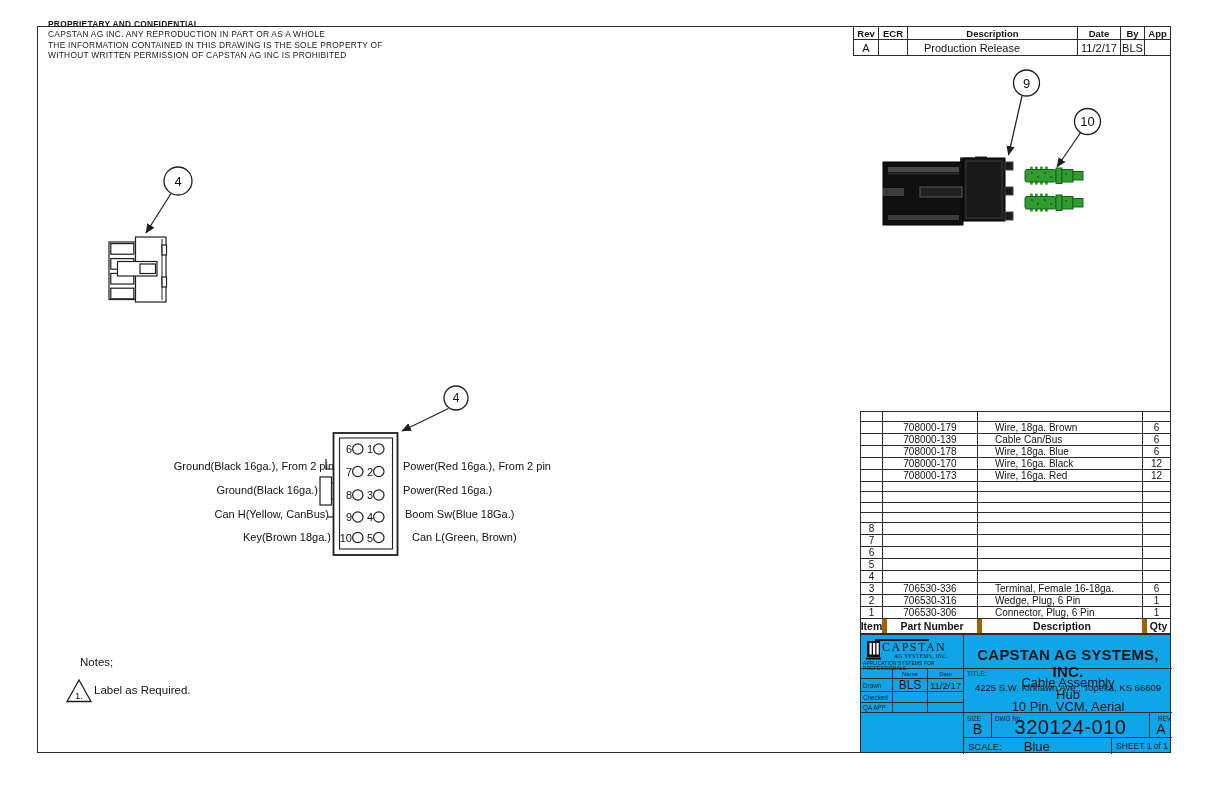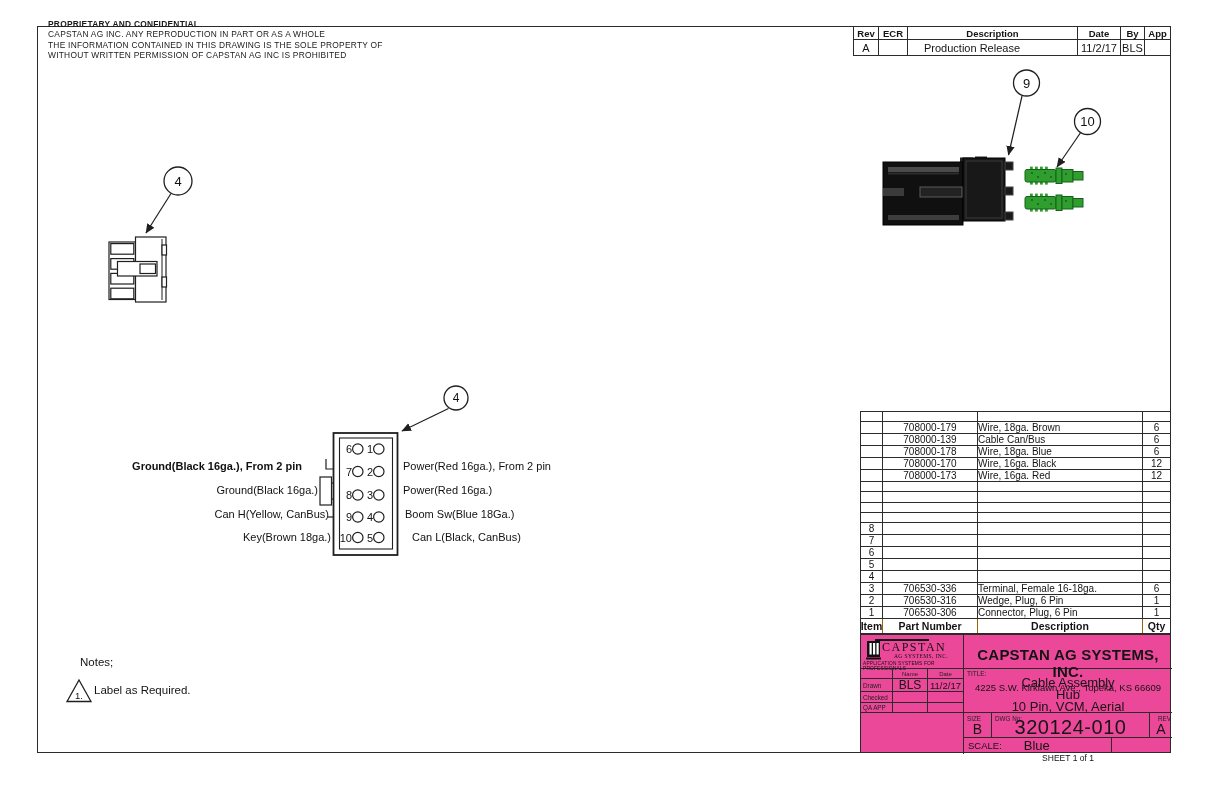--- a/index.html
+++ b/index.html
@@ -21,26 +21,26 @@
   
   .pin-label{position:absolute;font-size:11px;white-space:nowrap;color:#111;}
   
   #notes-title{position:absolute;left:80px;top:656px;font-size:11.5px;}
   #note1-text{position:absolute;left:94px;top:684px;font-size:11.5px;}
   
   #ptable{position:absolute;left:860px;top:411px;width:311px;height:223px;border:1.3px solid #2b2b2b;box-sizing:border-box;display:flex;flex-direction:column;background:#fff;}
   .pt-row{flex:1;display:grid;grid-template-columns:21px 95px 165px 1fr;border-bottom:1px solid #2b2b2b;box-sizing:border-box;}
   .pt-row>div{border-left:1px solid #2b2b2b;box-sizing:border-box;display:flex;align-items:center;justify-content:center;font-size:10px;overflow:hidden;white-space:nowrap;}
   .pt-row>div:first-child{border-left:none;}
-  .pt-row>div.c2{justify-content:flex-start;padding-left:0;}
+  .pt-row>div.c2{justify-content:flex-start;padding-left:17px;}
   .pt-header{height:14px;flex:none;display:grid;grid-template-columns:21px 95px 165px 1fr;box-sizing:border-box;}
-  .pt-header>div{border-left:1px solid #a16207;display:flex;align-items:center;justify-content:center;font-size:10.5px;font-weight:bold;}
+  .pt-header>div{border-left:5px solid #a16207;display:flex;align-items:center;justify-content:center;font-size:10.5px;font-weight:bold;}
   .pt-header>div:first-child{border-left:none;}
   
-  #tblock{position:absolute;left:860px;top:634px;width:311px;height:119px;border:1.3px solid #2b2b2b;box-sizing:border-box;background:#ec4899;}
+  #tblock{position:absolute;left:860px;top:634px;width:311px;height:119px;border:1.3px solid #2b2b2b;box-sizing:border-box;background:#0ea5e9;}
   #tblock .cell{position:absolute;box-sizing:border-box;}
   #tb-logo{left:0;top:0;width:102px;height:34px;border-bottom:1px solid #2b2b2b;}
   #tb-company{left:102px;top:0;width:209px;height:34px;border-left:1px solid #2b2b2b;border-bottom:1px solid #2b2b2b;text-align:center;}
   #tb-company .cname{font-weight:bold;font-size:15px;margin-top:11px;letter-spacing:.2px;}
   #tb-company .caddr{font-size:9.5px;margin-top:2px;}
   #tb-signoff{left:0;top:34px;width:102px;height:44px;border-bottom:1px solid #2b2b2b;display:grid;grid-template-columns:31px 35px 1fr;grid-template-rows:9px 13px 11px 1fr;}
   #tb-signoff>div{box-sizing:border-box;display:flex;align-items:center;justify-content:center;overflow:hidden;}
   #tb-signoff .lab{justify-content:flex-start;padding-left:2px;font-size:6.3px;color:#222;}
   #tb-signoff .hd{font-size:6px;color:#222;}
   #tb-signoff .bl{border-left:1px solid #2b2b2b;}
@@ -51,21 +51,21 @@
   #tb-title .lines{text-align:center;font-size:13px;line-height:11.8px;margin-top:8px;}
   #tb-sizerow{left:102px;top:78px;width:209px;height:25px;border-left:1px solid #2b2b2b;border-bottom:1px solid #2b2b2b;display:flex;}
   #tb-size{width:28px;border-right:1px solid #2b2b2b;position:relative;box-sizing:border-box;}
   #tb-dwg{width:158px;border-right:1px solid #2b2b2b;position:relative;box-sizing:border-box;}
   #tb-rev{flex:1;position:relative;}
   .tinylab{position:absolute;left:3px;top:2px;font-size:6.3px;color:#222;}
   #tb-size .big{position:absolute;left:0;right:0;top:8px;text-align:center;font-size:14px;}
   #tb-dwg .big{position:absolute;left:0;right:0;top:3px;text-align:center;font-size:20px;letter-spacing:.5px;}
   #tb-rev .tinylab{left:8px;}
   #tb-rev .big{position:absolute;left:0;right:0;top:8px;text-align:center;font-size:14px;}
-  #tb-scalerow{left:102px;top:103px;width:209px;height:16px;border-left:1px solid #2b2b2b;display:flex;flex-direction:column;}
+  #tb-scalerow{left:102px;top:103px;width:209px;height:16px;border-left:1px solid #2b2b2b;display:flex;}
   #tb-scale{width:148px;border-right:1px solid #2b2b2b;box-sizing:border-box;display:flex;align-items:center;}
   #tb-scale .sl{font-size:9.5px;margin-left:4px;}
   #tb-scale .sv{font-size:13px;margin-left:22px;}
   #tb-sheet{flex:1;display:flex;align-items:center;justify-content:center;font-size:8.5px;}
   
   #tb-logo .ln{position:absolute;left:14px;top:4px;width:54px;height:2px;background:#111;}
   #tb-logo .cap{position:absolute;left:21px;top:5px;font-family:"Liberation Serif","DejaVu Serif",serif;font-size:12px;letter-spacing:1.5px;color:#111;}
   #tb-logo .ags{position:absolute;left:33px;top:18px;font-family:"Liberation Serif","DejaVu Serif",serif;font-size:5.5px;letter-spacing:.4px;color:#111;}
   #tb-logo .tag{position:absolute;left:2px;top:26px;font-size:4.8px;letter-spacing:.2px;color:#111;}
   svg{position:absolute;overflow:visible;}
@@ -203,28 +203,28 @@
         <text x="58.2" y="137" font-size="11" text-anchor="end">4</text>
         <circle cx="63.8" cy="133" r="5.2" fill="#fff" stroke="#1f1f1f" stroke-width="1.2"></circle>
         <text x="37" y="157.5" font-size="11" text-anchor="end">10</text>
         <circle cx="42.8" cy="153.5" r="5.2" fill="#fff" stroke="#1f1f1f" stroke-width="1.2"></circle>
         <text x="58.2" y="157.5" font-size="11" text-anchor="end">5</text>
         <circle cx="63.8" cy="153.5" r="5.2" fill="#fff" stroke="#1f1f1f" stroke-width="1.2"></circle>
       </g>
   </svg>
 
   <div id="pin-labels">
-      <div class="pin-label" style="right: 922px; top: 460px; font-weight: bold;">Ground(Black 16ga.), From 2 pin</div>
+      <div class="pin-label" style="right: 890px; top: 460px;">Ground(Black 16ga.), From 2 pin</div>
       <div class="pin-label" style="right: 906px; top: 484px;">Ground(Black 16ga.)</div>
       <div class="pin-label" style="right: 895px; top: 508px;">Can H(Yellow, CanBus)</div>
       <div class="pin-label" style="right: 893px; top: 531px;">Key(Brown 18ga.)</div>
       <div class="pin-label" style="left: 403px; top: 460px;">Power(Red 16ga.), From 2 pin</div>
       <div class="pin-label" style="left: 403px; top: 484px;">Power(Red 16ga.)</div>
       <div class="pin-label" style="left: 405px; top: 508px; text-align: right;">Boom Sw(Blue 18Ga.)</div>
-      <div class="pin-label" style="left: 412px; top: 531px;">Can L(Black, CanBus)</div>
+      <div class="pin-label" style="left: 412px; top: 531px;">Can L(Green, Brown)</div>
     </div>
 
   <div id="notes-title">Notes;</div>
   <svg style="left:64px;top:678px" width="30" height="26" viewBox="0 0 30 26">
     <polygon points="15,2 3,23.5 27,23.5" fill="none" stroke="#1f1f1f" stroke-width="1.3"></polygon>
     <text x="15" y="21" font-size="9.5" text-anchor="middle">1.</text>
   </svg>
   <div id="note1-text">Label as Required.</div>
 
   <div id="ptable">

